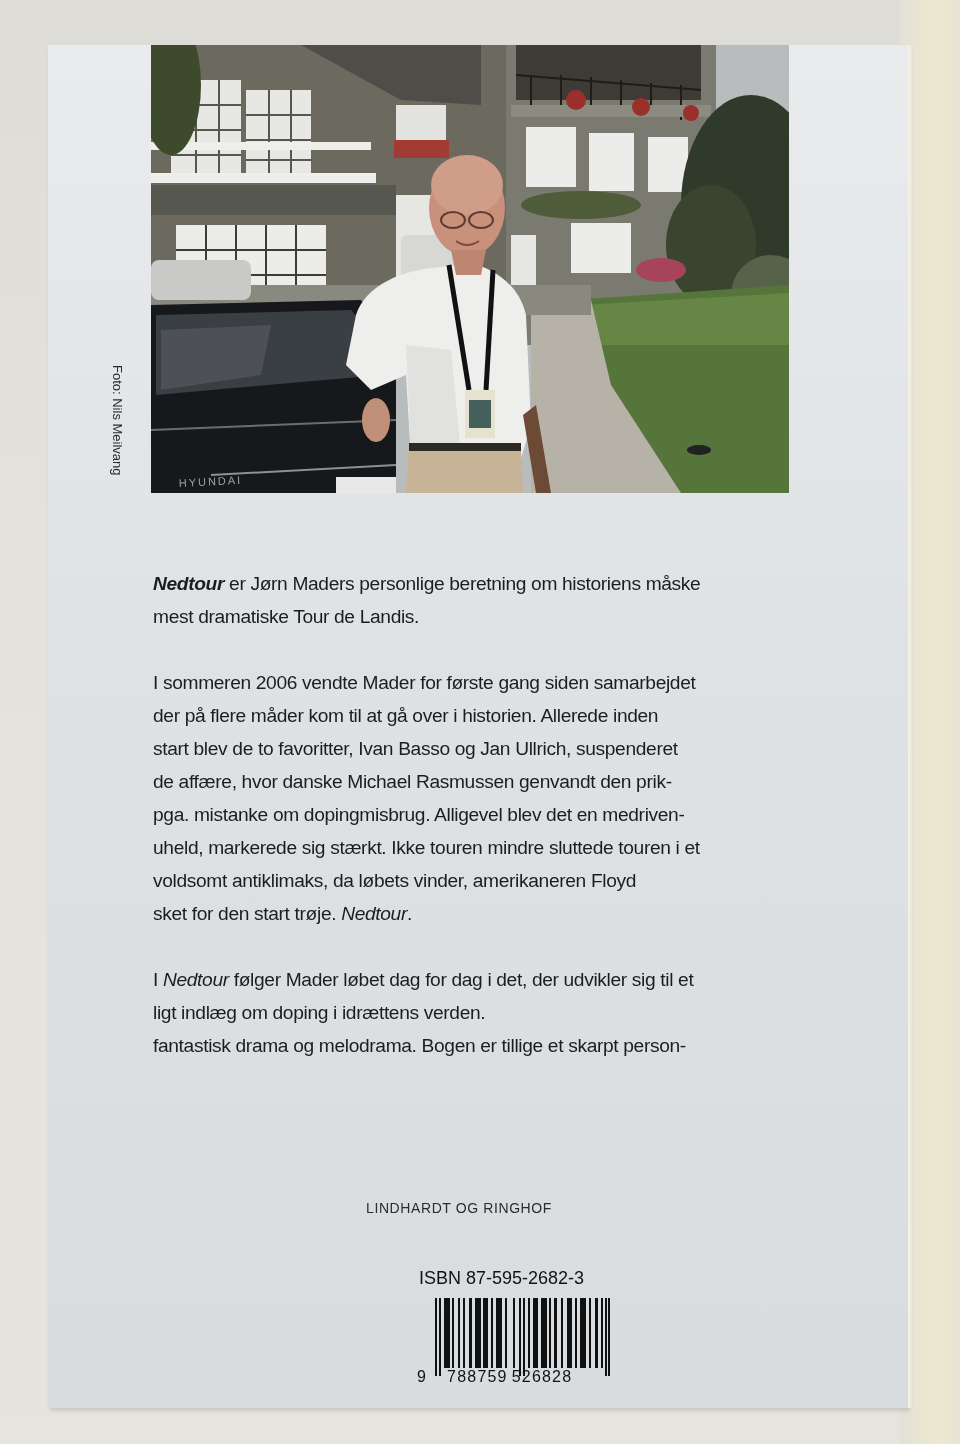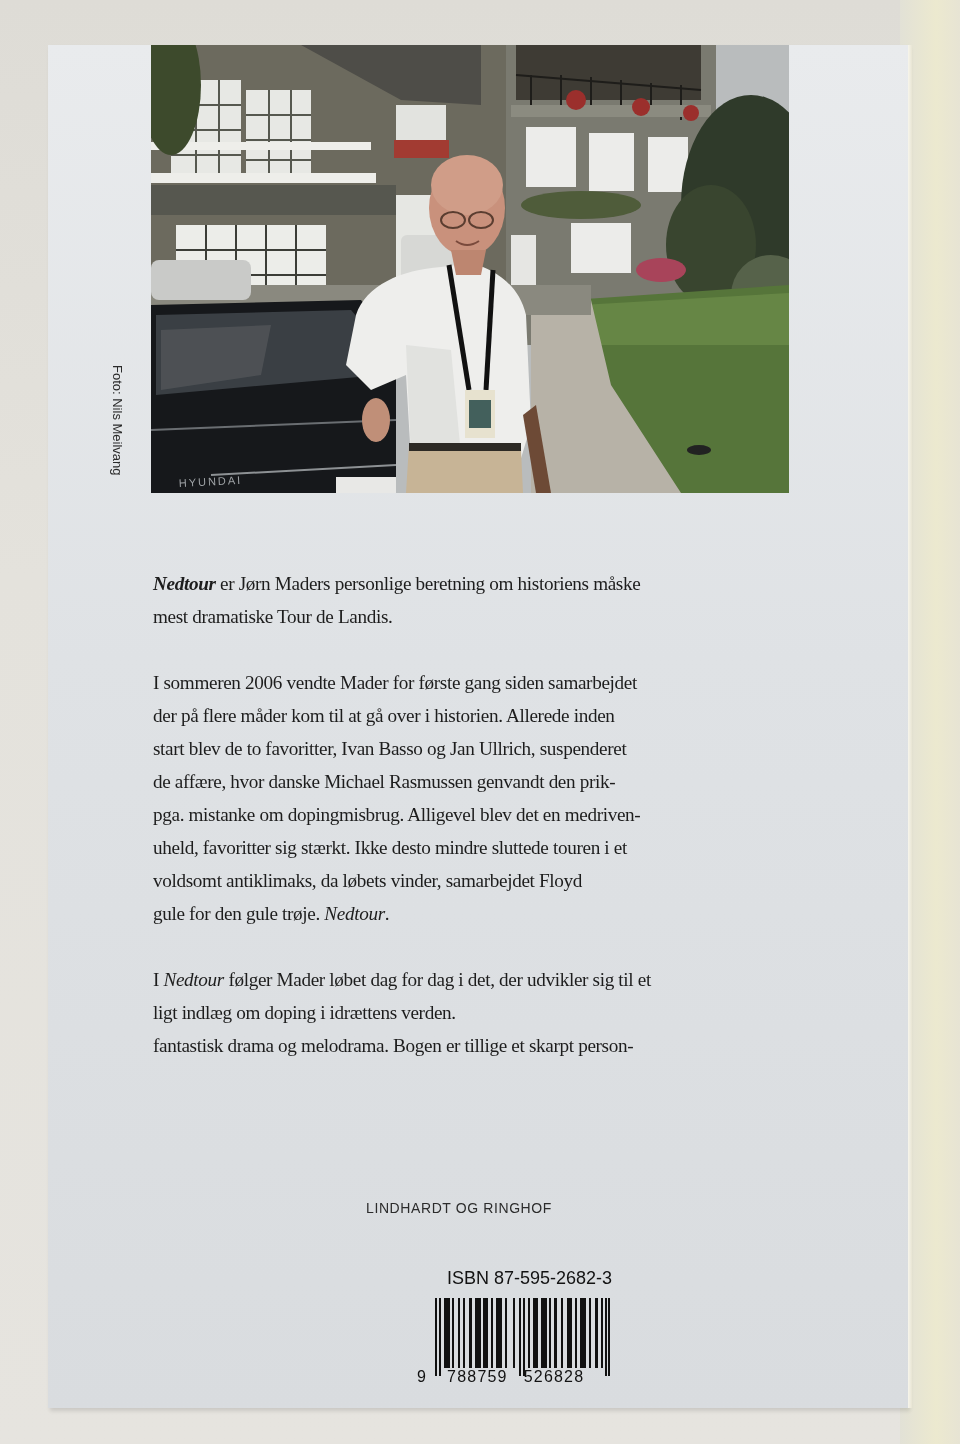--- a/index.html
+++ b/index.html
@@ -37,56 +37,56 @@
       left: 62px; top: 320px;
       transform-origin: left top;
       transform: rotate(90deg) translateY(-100%);
       font-size: 13px; color: #2a2a2a;
       white-space: nowrap;
     }
     .blurb {
       position: absolute;
       left: 105px; top: 522px;
       width: 660px;
-      font-family: Liberation Serif, serif;
+      font-family: Liberation Sans, sans-serif;
       font-size: 19.2px;
       line-height: 33px;
       color: #1d1d1d;
       letter-spacing: -0.35px;
     }
     .blurb p { margin-bottom: 33px; }
     .blurb .bi { font-weight: bold; font-style: italic; }
     .blurb .it { font-style: italic; }
     .line { display: block; white-space: nowrap; }
     .publisher {
       position: absolute;
       left: 318px; top: 1155px;
       font-size: 14px; letter-spacing: 0.6px; color: #2c2c2c;
     }
     .isbn-block {
       position: absolute;
       left: 335px; top: 1223px;
       width: 230px;
     }
     .isbn-text {
-      position: absolute; left: 64px; top: 0;
+      position: absolute; left: 36px; top: 0;
       font-size: 18px; color: #121212; white-space: nowrap;
     }
     .barcode {
       position: absolute; left: 52px; top: 30px;
       width: 175px; height: 78px;
     }
     .barcode-digits {
       position: absolute; left: 34px; top: 100px;
       font-size: 16px; color: #121212; white-space: nowrap;
       letter-spacing: 1.2px;
       font-family: "Liberation Sans", sans-serif;
     }
     .barcode-digits .first { margin-right: 20px; }
-    .barcode-digits .mid { margin-left: 16px; }
+    .barcode-digits .mid { margin-left: 4px; }
   </style>
 </head>
 <body>
 
 <div class="bg-right"></div>
 
 <div class="book">
   <div class="book-edge"></div>
 
   <div class="photo">
@@ -214,23 +214,23 @@
     <p>
       <span class="line"><span class="bi">Nedtour</span><span> er Jørn Maders personlige beretning om historiens måske</span></span>
       <span class="line">mest dramatiske Tour de Landis.</span>
     </p>
     <p>
       <span class="line">I sommeren 2006 vendte Mader for første gang siden samarbejdet</span>
       <span class="line">der på flere måder kom til at gå over i historien. Allerede inden</span>
       <span class="line">start blev de to favoritter, Ivan Basso og Jan Ullrich, suspenderet</span>
       <span class="line">de affære, hvor danske Michael Rasmussen genvandt den prik-</span>
       <span class="line">pga. mistanke om dopingmisbrug. Alligevel blev det en medriven-</span>
-      <span class="line">uheld, favoritter sig stærkt. Ikke desto mindre sluttede touren i et</span>
-      <span class="line">voldsomt antiklimaks, da løbets vinder, samarbejdet Floyd</span>
-      <span class="line"><span>gule for den gule trøje. </span><span class="it">Nedtour</span><span>.</span></span>
+      <span class="line">uheld, markerede sig stærkt. Ikke touren mindre sluttede touren i et</span>
+      <span class="line">voldsomt antiklimaks, da løbets vinder, amerikaneren Floyd</span>
+      <span class="line"><span>sket for den start trøje. </span><span class="it">Nedtour</span><span>.</span></span>
     </p>
     <p>
       <span class="line"><span>I </span><span class="it">Nedtour</span><span> følger Mader løbet dag for dag i det, der udvikler sig til et</span></span>
       <span class="line">ligt indlæg om doping i idrættens verden.</span>
       <span class="line">fantastisk drama og melodrama. Bogen er tillige et skarpt person-</span>
     </p>
   </div>
 
   <div class="publisher">LINDHARDT OG RINGHOF</div>
 

